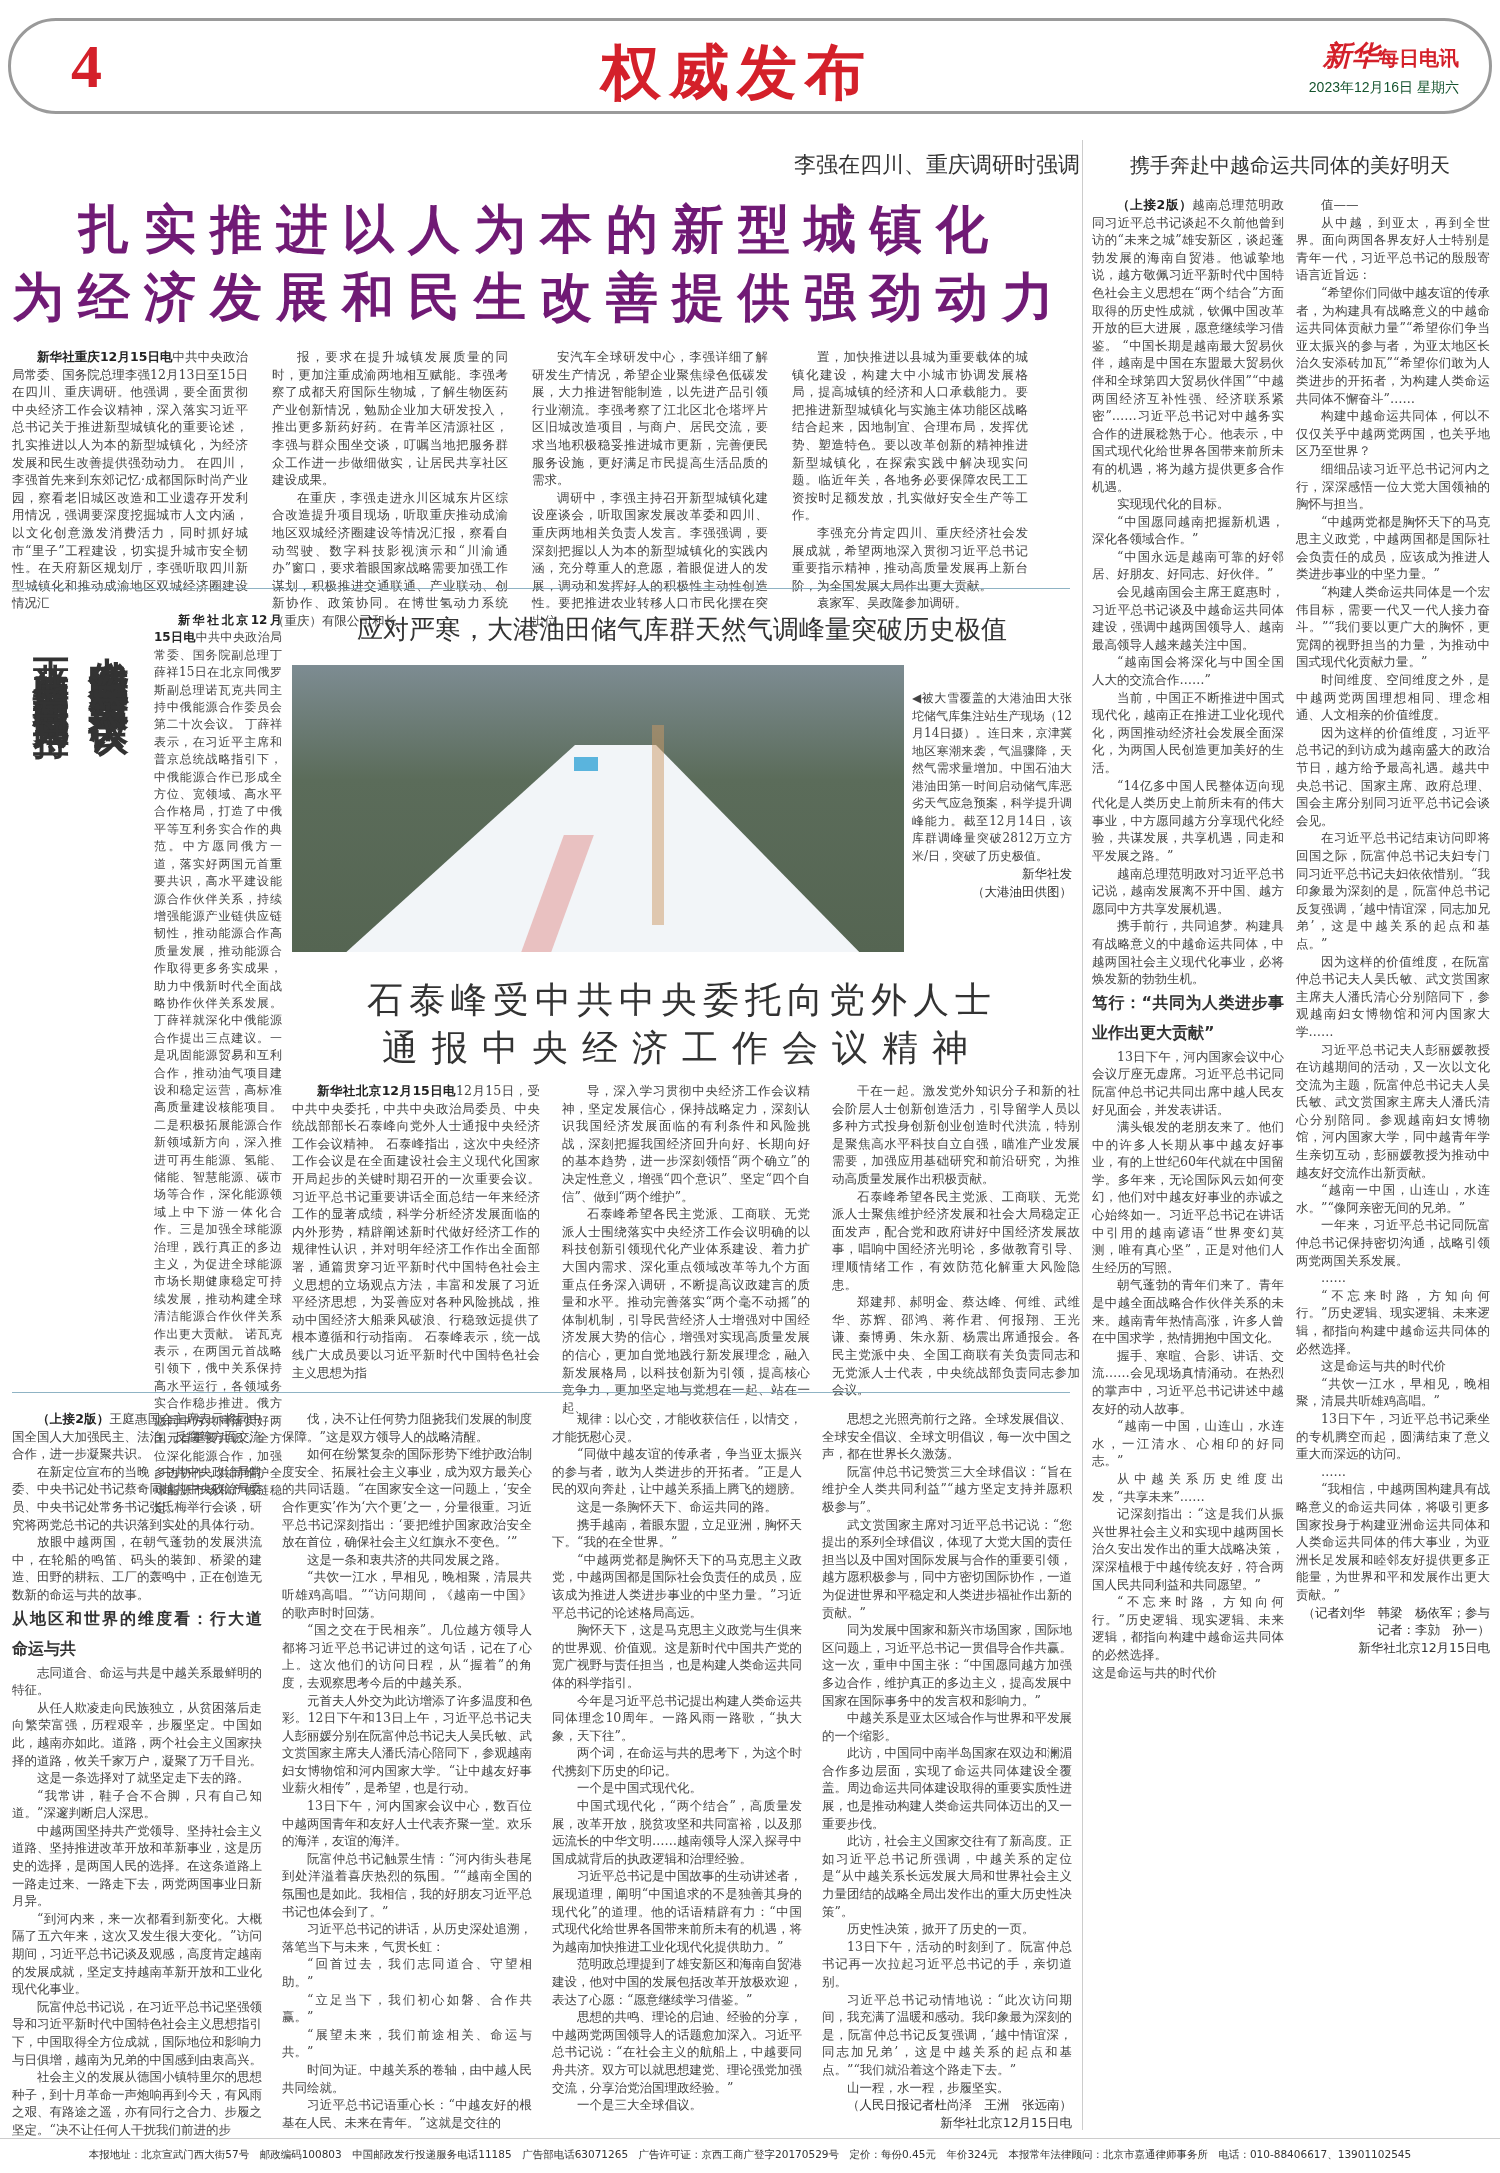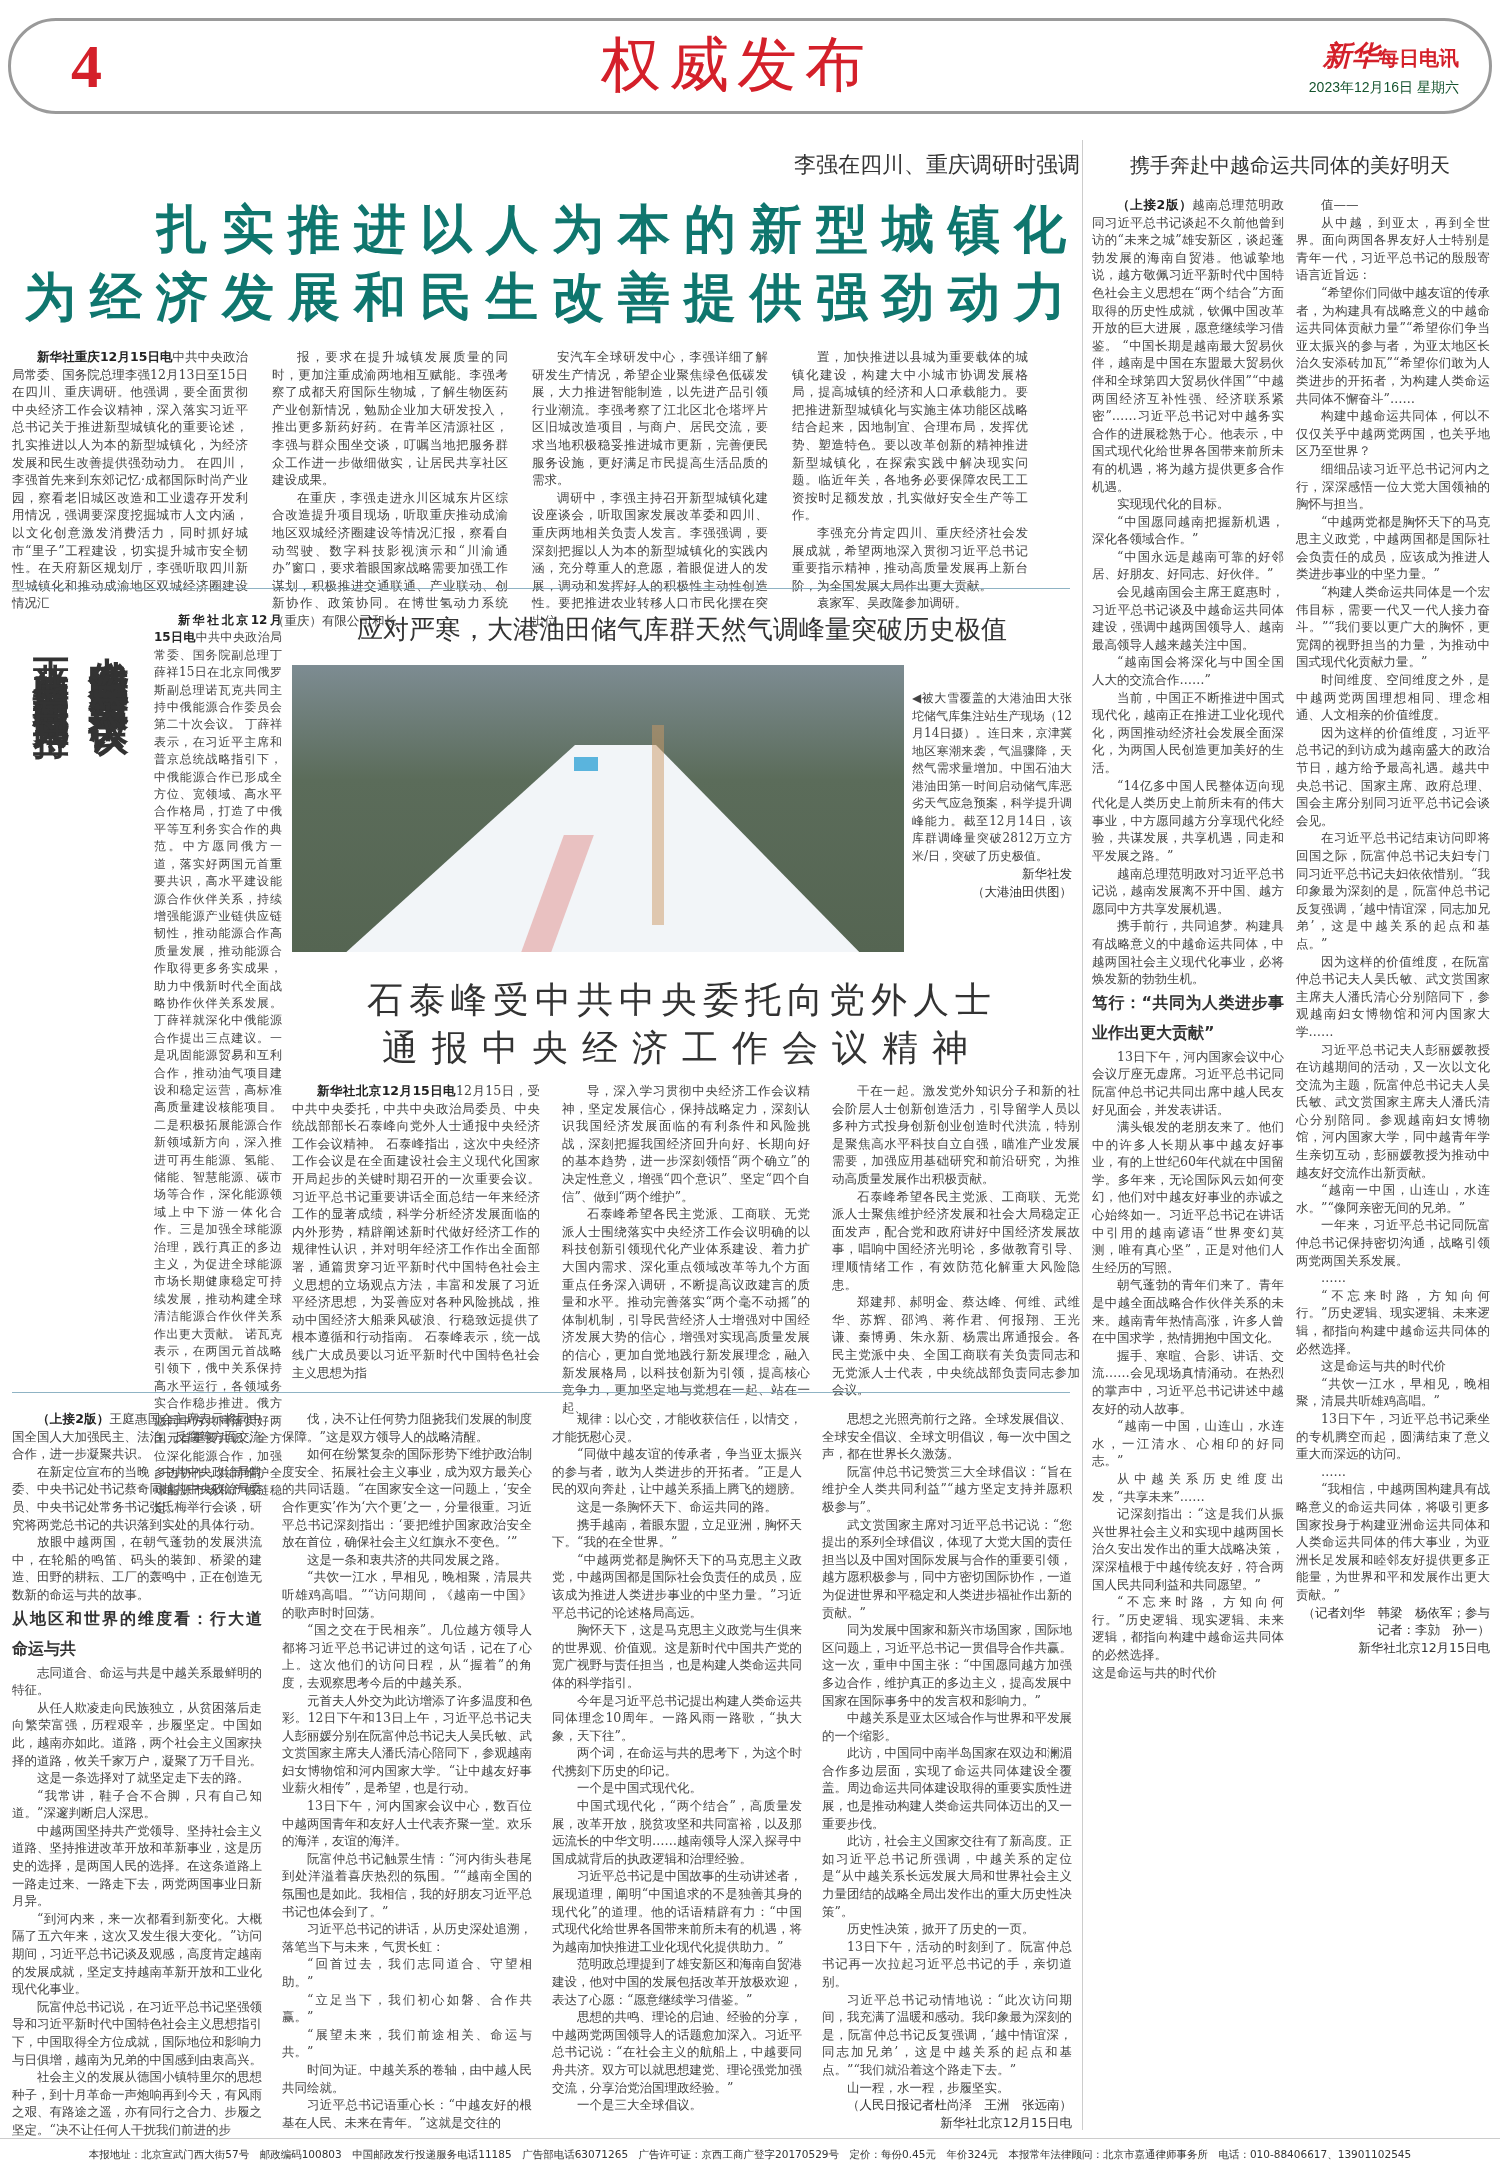--- a/index.html
+++ b/index.html
@@ -1,27 +1,27 @@
 <!DOCTYPE html>
 <html><head>
 <meta charset="utf-8">
 <style>
   * { box-sizing: border-box; margin: 0; padding: 0; }
   body { width: 1500px; height: 2173px; background: #fff; font-family: "DejaVu Serif", "Liberation Serif", serif; color: #333; position: relative; overflow: hidden; }
   .masthead { position: absolute; left: 8px; top: 18px; width: 1484px; height: 96px; border: 3px solid #9a9a9a; border-radius: 48px; }
   .page-num { position: absolute; left: 60px; top: 10px; font-size: 62px; font-weight: bold; color: #d4202a; font-family: "Liberation Serif", serif; }
-  .section-title { position: absolute; left: 590px; top: 4px; font-size: 60px; font-weight: normal; color: #d4202a; letter-spacing: 8px; font-family: "DejaVu Serif", serif; }
+  .section-title { position: absolute; left: 590px; top: 12px; font-size: 60px; font-weight: bold; color: #d4202a; letter-spacing: 8px; font-family: "DejaVu Serif", serif; }
   .brand { position: absolute; right: 30px; top: 16px; text-align: right; }
   .brand-name { font-size: 28px; color: #d4202a; font-style: italic; font-weight: bold; }
   .brand-name span { font-size: 20px; font-style: normal; }
   .brand-date { font-size: 14px; color: #14532d; font-family: "Liberation Sans", sans-serif; margin-top: 4px; }
 
   .abs { position: absolute; }
   .kicker { font-size: 22px; color: #333; font-family: "DejaVu Sans", sans-serif; text-align: center; }
-  .headline-big { font-size: 52px; font-weight: bold; color: #0f766e; letter-spacing: 14px; font-family: "DejaVu Serif", serif; text-align: right; line-height: 66px; }
+  .headline-big { font-size: 52px; font-weight: bold; color: #701a75; letter-spacing: 14px; font-family: "DejaVu Serif", serif; text-align: center; line-height: 66px; }
   .body-text { font-size: 12.5px; line-height: 17.6px; color: #444; text-align: justify; font-family: "DejaVu Serif", serif; }
   .body-text p { text-indent: 2em; }
   .body-text b { font-family: "DejaVu Sans", sans-serif; color: #222; }
   .col { position: absolute; }
   .vhead { position: absolute; writing-mode: vertical-rl; font-size: 40px; font-weight: bold; color: #333; letter-spacing: 4px; font-family: "DejaVu Sans", sans-serif; }
   .subhead-mid { font-size: 26px; color: #333; font-family: "DejaVu Sans", sans-serif; text-align: center; }
   .headline-mid { font-size: 36px; color: #333; font-family: "DejaVu Serif", serif; text-align: center; letter-spacing: 6px; line-height: 48px; }
   .photo { position: absolute; left: 292px; top: 665px; width: 612px; height: 287px; background: linear-gradient(180deg, #6f7e86 0%, #5f6f5c 35%, #6b7b66 50%, #e8eef3 51%, #f4f7fa 100%); overflow: hidden; }
   .photo .water { position:absolute; left:0; top:0; width:100%; height:100%; background: linear-gradient(180deg,#7d8c92 0%,#5b6c5a 40%,#556552 100%); }
   .photo .land { position:absolute; left:40px; top:80px; width:540px; height:220px; background:#f2f5f8; clip-path: polygon(45% 0%, 60% 0%, 100% 100%, 0% 100%); }

